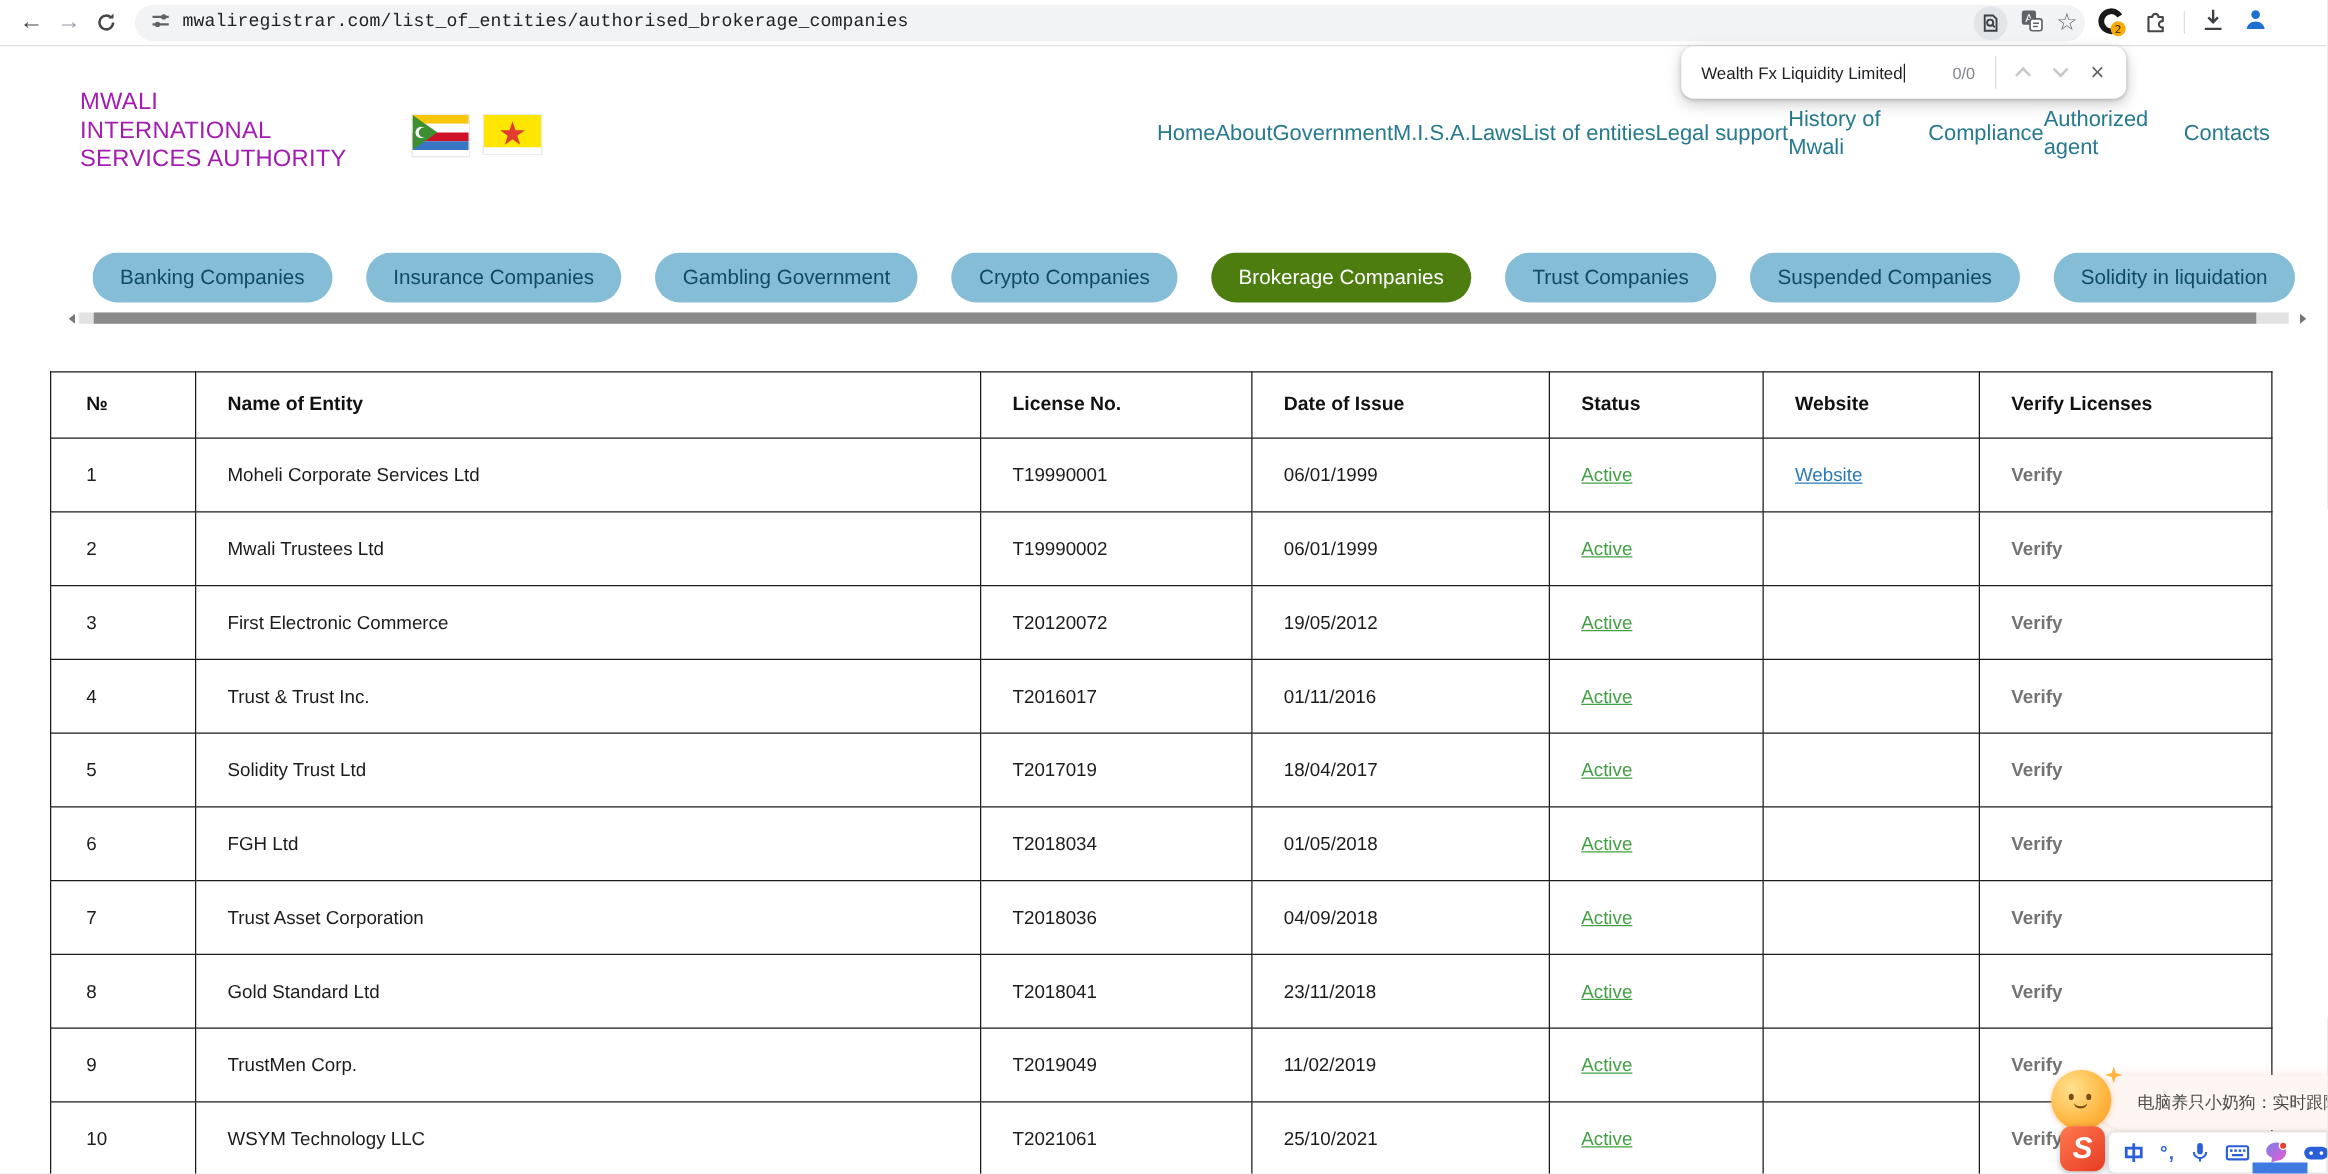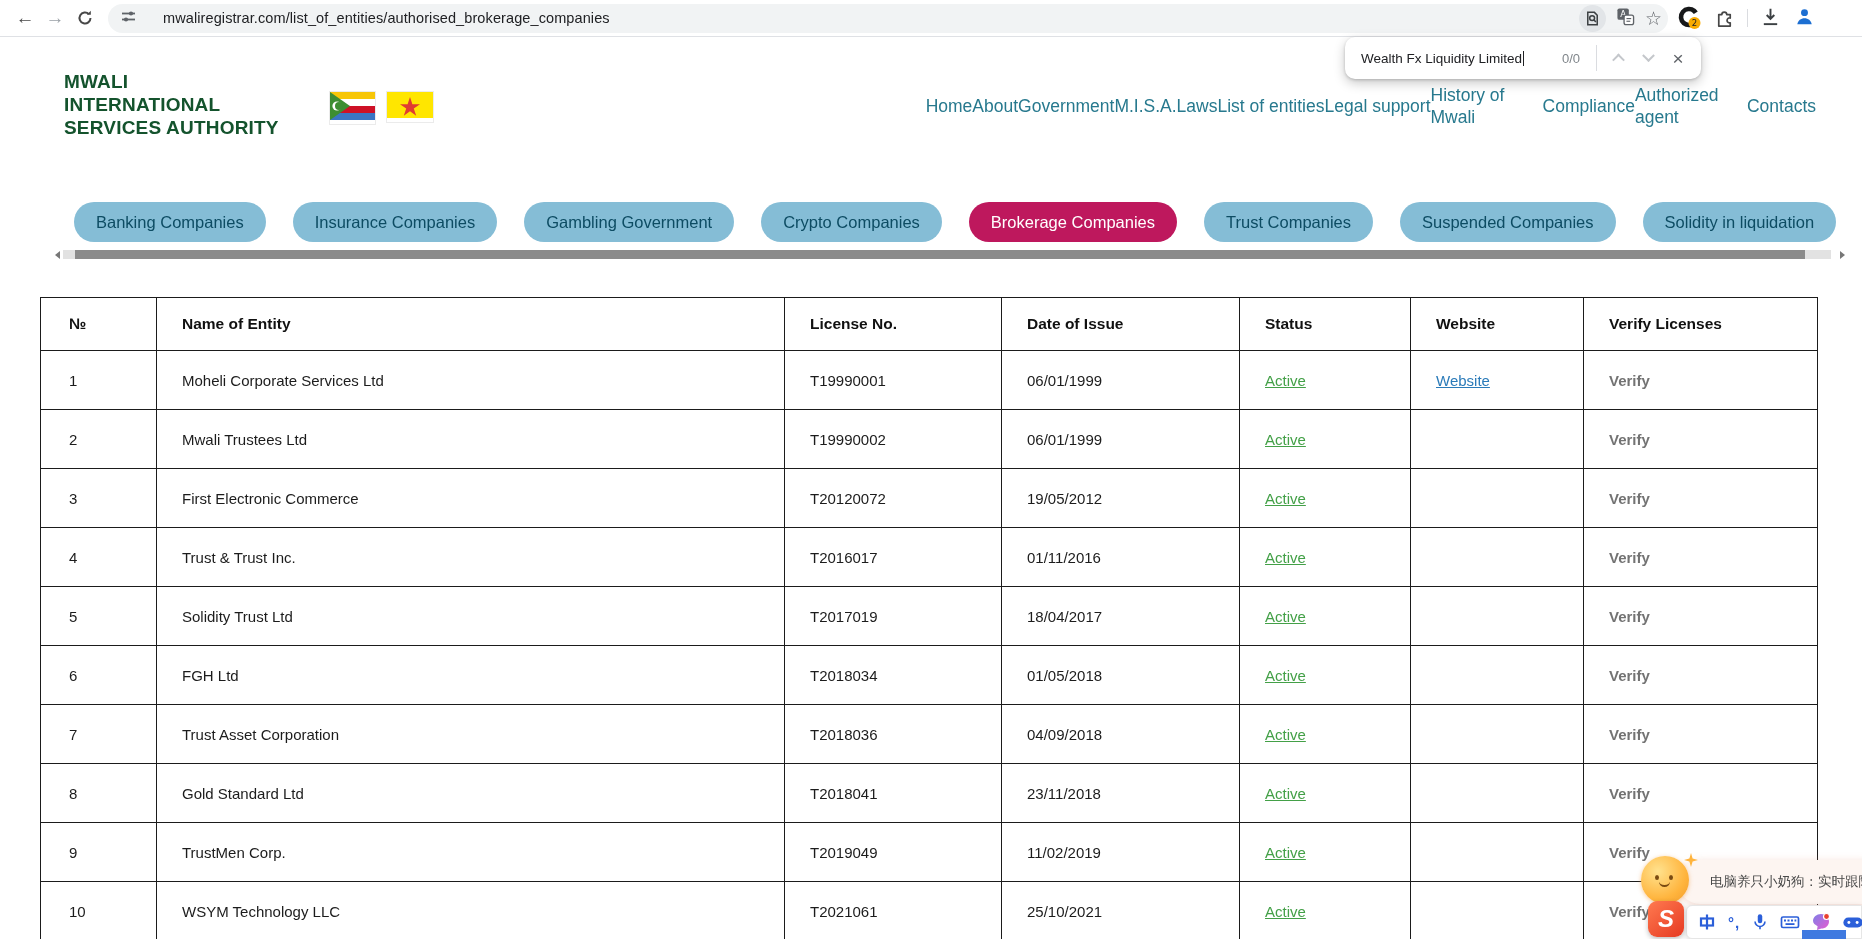--- a/index.html
+++ b/index.html
@@ -15,21 +15,21 @@
     display:flex; align-items:center; padding:0 10px; z-index:40;
   }
   .nav-btn{ width:30px; height:30px; border-radius:50%; display:flex; align-items:center;
     justify-content:center; font-size:19px; color:#474747; flex:none; }
   .nav-btn.disabled{ color:#9aa0a6; }
   .url-bar{
     flex:1; max-width:1560px; height:29px; margin:0 6px 0 8px; background:#f1f3f4;
     border-radius:15px; display:flex; align-items:center; padding:0 6px 0 12px;
     color:#202124; font-size:14.5px;
   }
-  .url-text{ flex:1; white-space:nowrap; overflow:hidden; margin-left:26px; letter-spacing:.1px;}
+  .url-text{ flex:1; white-space:nowrap; overflow:hidden; margin-left:9px; letter-spacing:.1px;font-family:Liberation Mono, monospace;}
   .urlbar-icons{ display:flex; align-items:center; gap:10px; margin-left:8px;}
   .circle-hl{ width:27px; height:27px; background:#e2e5e8; border-radius:50%;
     display:flex; align-items:center; justify-content:center;}
   .chrome-right{ display:flex; align-items:center; gap:12px; margin-left:4px; flex:none;}
   .vsep{ width:1px; height:18px; background:#dadce0; }
   
   .find-bar{
     position:absolute; left:1345px; top:37px; width:356px; height:42px; background:#fff;
     border-radius:10px; box-shadow:0 1px 3px rgba(0,0,0,.18), 0 4px 12px rgba(0,0,0,.22);
     display:flex; align-items:center; padding:0 8px 0 16px; z-index:60;
@@ -37,37 +37,37 @@
   .find-query{ font-size:13.5px; color:#202124; white-space:nowrap; }
   .caret{ display:inline-block; width:1px; height:15px; background:#202124; margin-left:1px; vertical-align:-3px;}
   .find-count{ margin-left:auto; margin-right:10px; font-size:13px; color:#80868b; }
   .find-sep{ width:1px; height:26px; background:#dadce0; margin:0 6px; }
   .find-btn{ width:30px; height:30px; display:flex; align-items:center; justify-content:center; border-radius:50%;}
   .chev{ width:9px; height:9px; border-right:2px solid #c4c7cb; border-bottom:2px solid #c4c7cb; }
   .chev.up{ transform:rotate(-135deg) translate(-1px,-1px); }
   .chev.down{ transform:rotate(45deg) translate(-2px,-2px); }
   .find-close{ font-size:19px; color:#5f6368; line-height:1; }
   
-  .logo{ position:absolute; left:64px; top:70px; font-size:19px; font-weight:700;
-    color:#14532d; line-height:23px; letter-spacing:.2px; z-index:5;}
+  .logo{ position:absolute; left:64px; top:70px; font-size:19px; font-weight:400;
+    color:#a21caf; line-height:23px; letter-spacing:.2px; z-index:5;}
   .flag{ position:absolute; top:92px; z-index:5; box-shadow:0 0 0 1px rgba(0,0,0,.08);}
   .flag.comoros{ left:330px; }
   .flag.mwali{ left:387px; }
   .main-nav{
     position:absolute; left:446px; right:46px; top:80px; height:52px;
     display:flex; align-items:center; justify-content:flex-end; z-index:5;
   }
   .main-nav a{ font-size:17.5px; color:#27798e; text-decoration:none; max-width:112px;
     line-height:1.28; display:inline-block; }
   
   .tabs{ position:absolute; left:74px; top:202px; width:1788px; height:42px;
     display:flex; gap:27px; overflow:hidden; z-index:5;}
   .tab{ flex:none; height:40px; line-height:40px; padding:0 22px; border-radius:20px;
     background:#85bdd6; color:#0d4c63; font-size:16.5px; white-space:nowrap; cursor:pointer;}
-  .tab.active{ background:#be185d; color:#ffffff; }
+  .tab.active{ background:#4d7c0f; color:#ffffff; }
   .tabs-scrollbar{ position:absolute; left:63px; top:250px; width:1768px; height:9px;
     background:#e2e2e2; z-index:5;}
   .tabs-thumb{ position:absolute; left:12px; top:0; right:26px; height:9px; background:#8b8b8b; }
   .sb-arrow{ position:absolute; top:1px; width:0; height:0; border-top:4px solid transparent;
     border-bottom:4px solid transparent; }
   .sb-arrow.left{ left:-8px; border-right:5px solid #777; }
   .sb-arrow.right{ right:-14px; border-left:5px solid #777; }
   
   table.entities{ position:absolute; left:40px; top:297px; border-collapse:collapse; z-index:4;
     background:#fff; }

